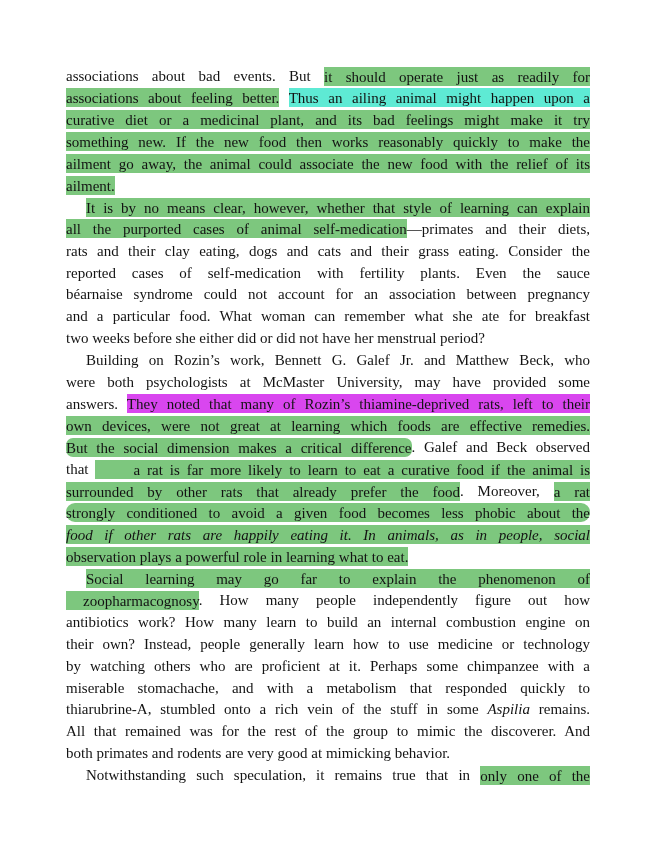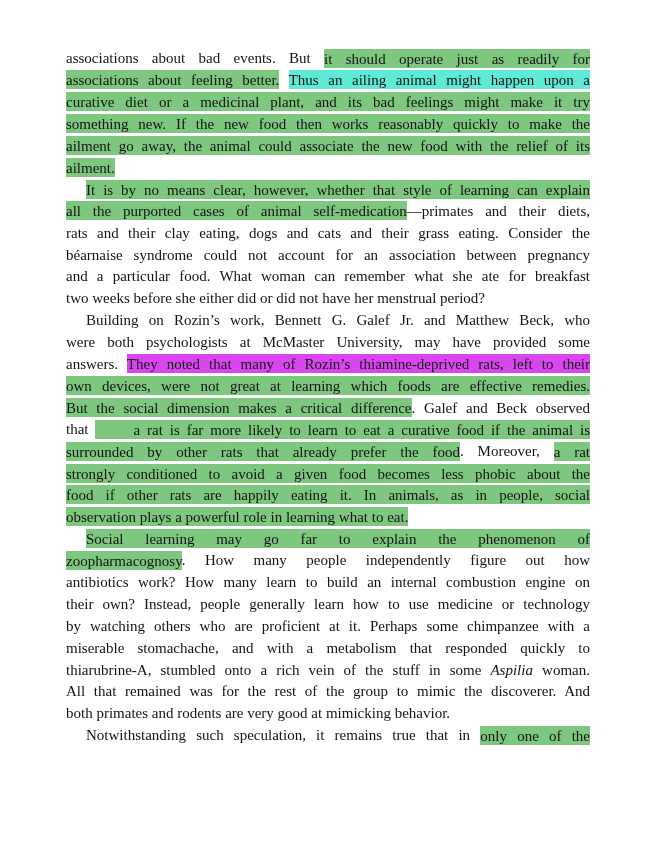--- a/index.html
+++ b/index.html
@@ -16,21 +16,21 @@
     position: relative;
     width: 660px;
     height: 864px;
     background: #ffffff;
     font-family: "Liberation Serif", "DejaVu Serif", serif;
     color: #131313;
   }
   .text-block {
     position: absolute;
     left: 66px;
-    top: 48px;
+    top: 66px;
     width: 524px;
   }
   .line {
     font-size: 15px;
     height: 21.85px;
     line-height: 21.85px;
     text-align: justify;
     text-align-last: justify;
     white-space: normal;
   }
@@ -57,37 +57,38 @@
   <div class="text-block">
       <div class="line"><span>associations about bad events. But </span><span class="hl" style="background-color: rgb(125, 199, 126);">it should operate just as readily for</span></div>
       <div class="line"><span class="hl" style="background-color: rgb(125, 199, 126);">associations about feeling better.</span><span> </span><span class="hl" style="background-color: #5eead4;">Thus an ailing animal might happen upon a</span></div>
       <div class="line"><span class="hl" style="background-color: rgb(125, 199, 126);">curative diet or a medicinal plant, and its bad feelings might make it try</span></div>
       <div class="line"><span class="hl" style="background-color: rgb(125, 199, 126);">something new. If the new food then works reasonably quickly to make the</span></div>
       <div class="line"><span class="hl" style="background-color: rgb(125, 199, 126);">ailment go away, the animal could associate the new food with the relief of its</span></div>
       <div class="line left"><span class="hl" style="background-color: rgb(125, 199, 126);">ailment.</span></div>
       <div class="line indent"><span class="hl" style="background-color: rgb(125, 199, 126);">It is by no means clear, however, whether that style of learning can explain</span></div>
       <div class="line"><span class="hl" style="background-color: rgb(125, 199, 126);">all the purported cases of animal self-medication</span><span>—primates and their diets,</span></div>
       <div class="line"><span>rats and their clay eating, dogs and cats and their grass eating. Consider the</span></div>
+      <div class="line"><span>reported cases of self-medication with fertility plants. Even the sauce</span></div>
       <div class="line"><span>béarnaise syndrome could not account for an association between pregnancy</span></div>
       <div class="line"><span>and a particular food. What woman can remember what she ate for breakfast</span></div>
       <div class="line left"><span>two weeks before she either did or did not have her menstrual period?</span></div>
       <div class="line indent"><span>Building on Rozin’s work, Bennett G. Galef Jr. and Matthew Beck, who</span></div>
       <div class="line"><span>were both psychologists at McMaster University, may have provided some</span></div>
       <div class="line"><span>answers. </span><span class="hl" style="background-color: #d946ef;">They noted that many of Rozin’s thiamine-deprived rats, left to their</span></div>
       <div class="line"><span class="hl" style="background-color: rgb(125, 199, 126);">own devices, were not great at learning which foods are effective remedies.</span></div>
-      <div class="line"><span class="hl" style="background-color: rgb(125, 199, 126);">But the social dimension makes a critical difference</span><span>. Galef and Beck observed</span></div>
+      <div class="line"><span class="hl" style="background-color: rgb(125, 199, 126); border-radius: 7px;">But the social dimension makes a critical difference</span><span>. Galef and Beck observed</span></div>
       <div class="line"><span>that </span><span class="hl" style="background-color: rgb(125, 199, 126); padding-left: 38px;">a rat is far more likely to learn to eat a curative food if the animal is</span></div>
       <div class="line"><span class="hl" style="background-color: rgb(125, 199, 126);">surrounded by other rats that already prefer the food</span><span>. Moreover, </span><span class="hl" style="background-color: rgb(125, 199, 126);">a rat</span></div>
-      <div class="line"><span class="hl" style="background-color: rgb(125, 199, 126);">strongly conditioned to avoid a given food becomes less phobic about the</span></div>
-      <div class="line"><span class="hl" style="background-color: rgb(125, 199, 126);">food if other rats are happily eating it. In animals, as in people, social</span></div>
+      <div class="line"><span class="hl" style="background-color: rgb(125, 199, 126); border-radius: 9px;">strongly conditioned to avoid a given food becomes less phobic about the</span></div>
+      <div class="line"><span class="hl" style="background-color: rgb(125, 199, 126); font-style: italic;">food if other rats are happily eating it. In animals, as in people, social</span></div>
       <div class="line left"><span class="hl" style="background-color: rgb(125, 199, 126);">observation plays a powerful role in learning what to eat.</span></div>
       <div class="line indent"><span class="hl" style="background-color: rgb(125, 199, 126);">Social learning may go far to explain the phenomenon of</span></div>
-      <div class="line"><span class="hl" style="background-color: rgb(125, 199, 126);">zoopharmacognosy</span><span>. How many people independently figure out how</span></div>
+      <div class="line"><span class="hl" style="background-color: rgb(125, 199, 126); padding-left: 17px;">zoopharmacognosy</span><span>. How many people independently figure out how</span></div>
       <div class="line"><span>antibiotics work? How many learn to build an internal combustion engine on</span></div>
       <div class="line"><span>their own? Instead, people generally learn how to use medicine or technology</span></div>
       <div class="line"><span>by watching others who are proficient at it. Perhaps some chimpanzee with a</span></div>
       <div class="line"><span>miserable stomachache, and with a metabolism that responded quickly to</span></div>
-      <div class="line"><span>thiarubrine-A, stumbled onto a rich vein of the stuff in some </span><span class="it">Aspilia</span><span> woman.</span></div>
+      <div class="line"><span>thiarubrine-A, stumbled onto a rich vein of the stuff in some </span><span class="it">Aspilia</span><span> remains.</span></div>
       <div class="line"><span>All that remained was for the rest of the group to mimic the discoverer. And</span></div>
       <div class="line left"><span>both primates and rodents are very good at mimicking behavior.</span></div>
       <div class="line indent"><span>Notwithstanding such speculation, it remains true that in </span><span class="hl" style="background-color: rgb(125, 199, 126);">only one of the</span></div>
     </div>
 </div>
 
 </body></html>

